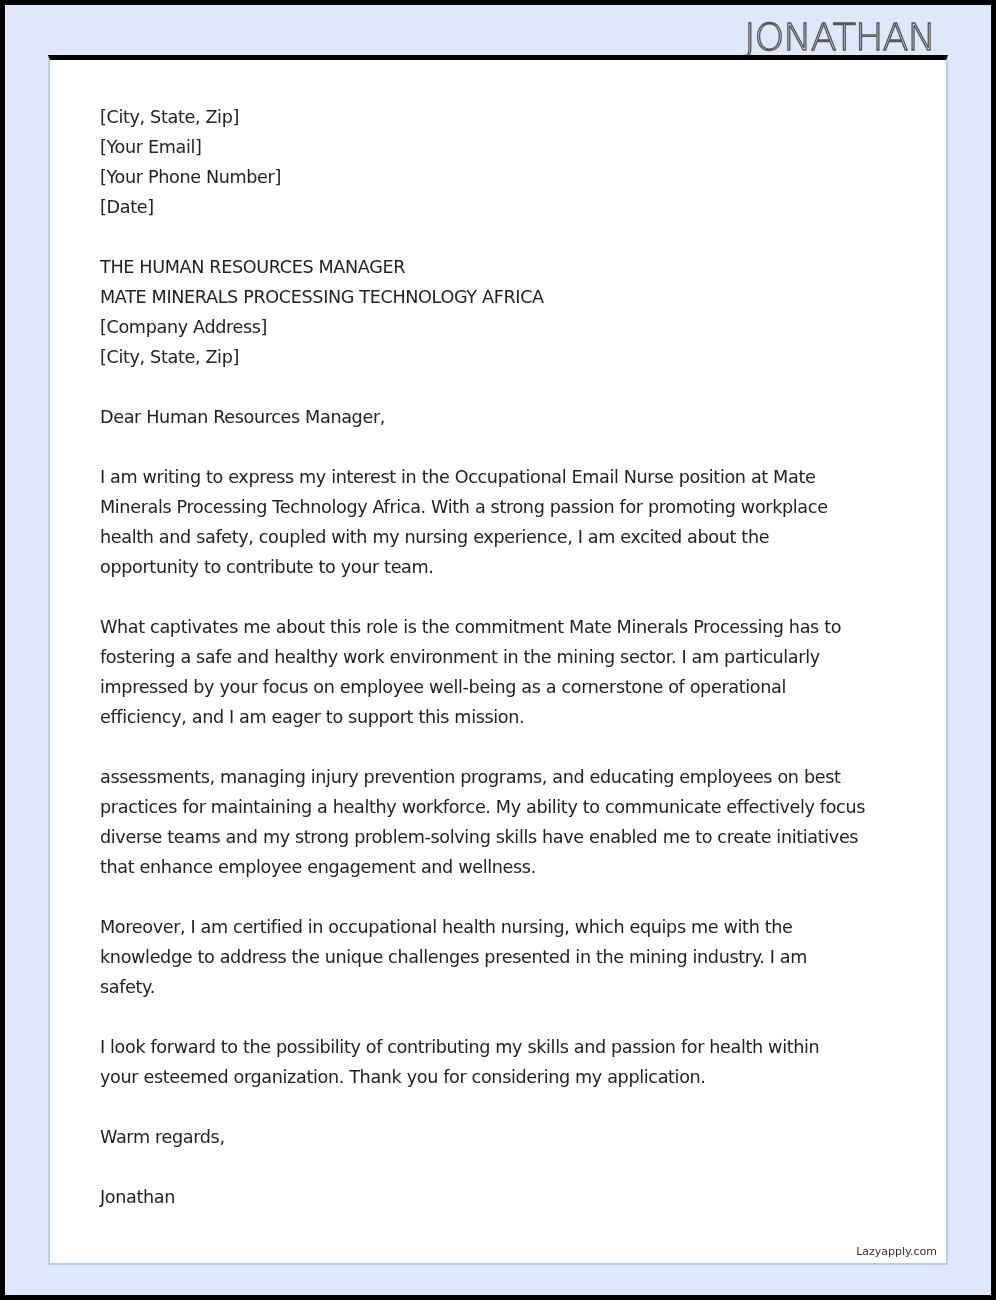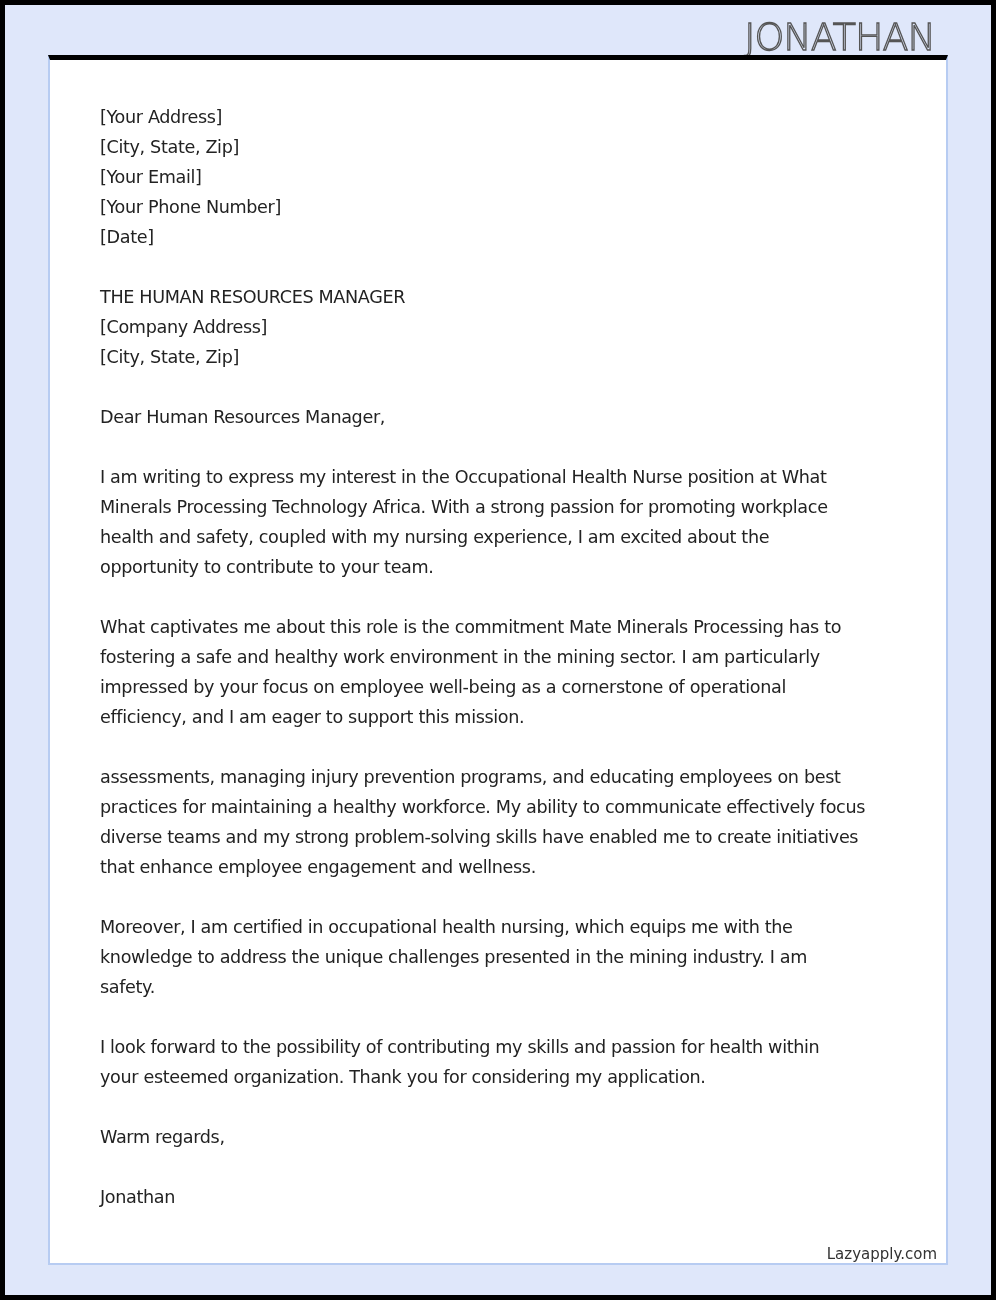--- a/index.html
+++ b/index.html
@@ -33,50 +33,50 @@
   .letter {
     position: absolute; left: 95px; top: 97px;
     font-size: 17.6px; color: #222; line-height: 30px;
     letter-spacing: -0.35px;
     white-space: nowrap;
   }
   .line { height: 30px; }
   .gap { height: 30px; }
   .footer-brand {
     position: absolute; right: 54px; top: 1240px;
-    font-size: 15px; color: #333;
+    font-size: 11px; color: #333;
   }
 </style>
 </head>
 <body>
 
 <div class="frame">
   <div class="name-header">JONATHAN</div>
   <div class="paper"></div>
 
   <div class="letter">
     <div>
-      <div class="line">[Your Address]</div>
       <div class="line">[City, State, Zip]</div>
       <div class="line">[Your Email]</div>
       <div class="line">[Your Phone Number]</div>
       <div class="line">[Date]</div>
     </div>
     <div class="gap"></div>
     <div>
       <div class="line">THE HUMAN RESOURCES MANAGER</div>
+      <div class="line">MATE MINERALS PROCESSING TECHNOLOGY AFRICA</div>
       <div class="line">[Company Address]</div>
       <div class="line">[City, State, Zip]</div>
     </div>
     <div class="gap"></div>
     <div class="line">Dear Human Resources Manager,</div>
     <div class="gap"></div>
 
     <div>
-      <div class="line">I am writing to express my interest in the Occupational Health Nurse position at What</div>
+      <div class="line">I am writing to express my interest in the Occupational Email Nurse position at Mate</div>
       <div class="line">Minerals Processing Technology Africa. With a strong passion for promoting workplace</div>
       <div class="line">health and safety, coupled with my nursing experience, I am excited about the</div>
       <div class="line">opportunity to contribute to your team.</div>
     </div>
     <div class="gap"></div>
     <div>
       <div class="line">What captivates me about this role is the commitment Mate Minerals Processing has to</div>
       <div class="line">fostering a safe and healthy work environment in the mining sector. I am particularly</div>
       <div class="line">impressed by your focus on employee well-being as a cornerstone of operational</div>
       <div class="line">efficiency, and I am eager to support this mission.</div>

